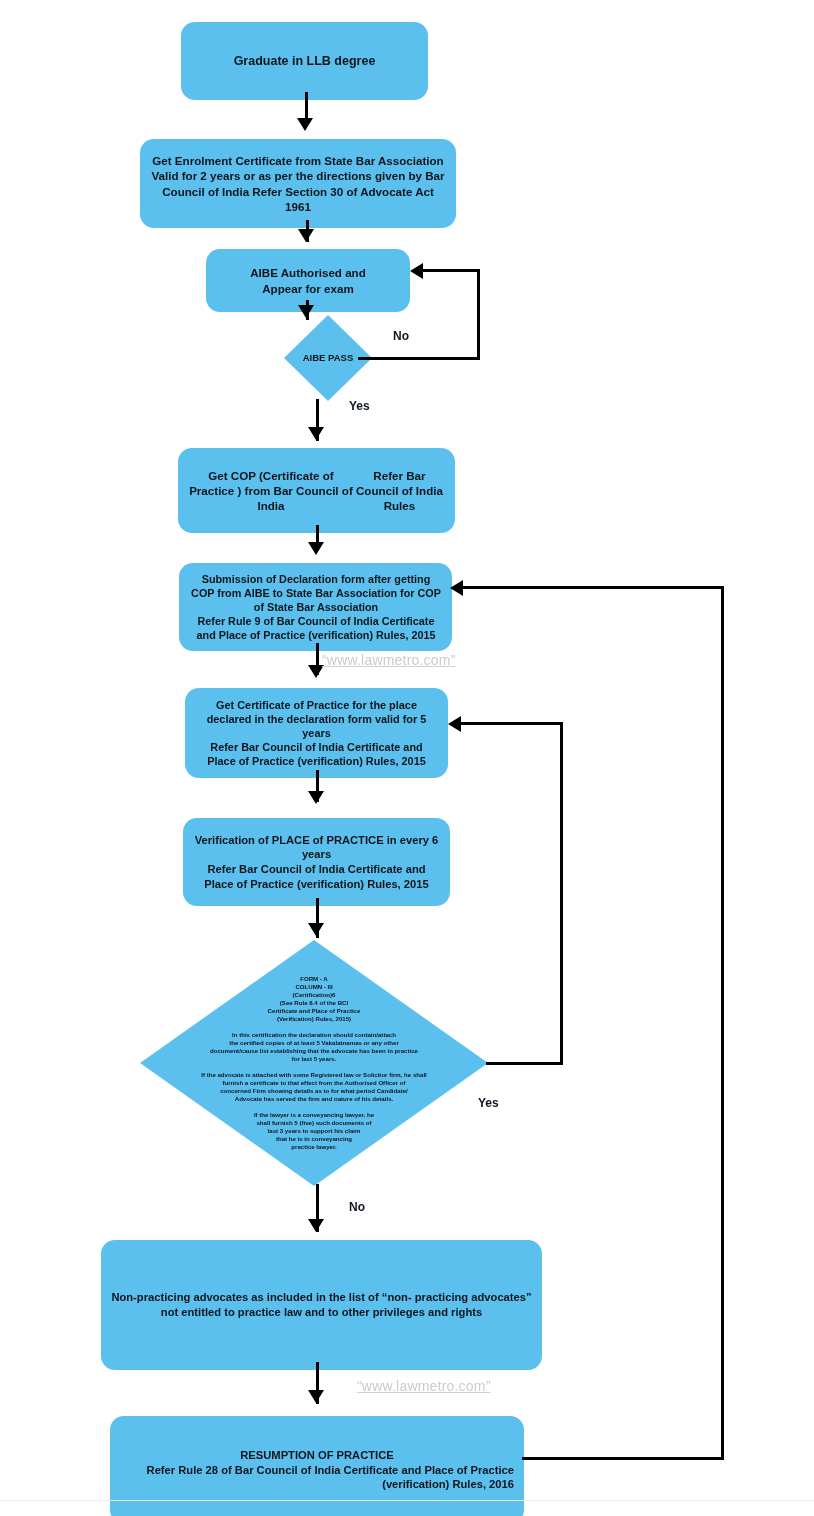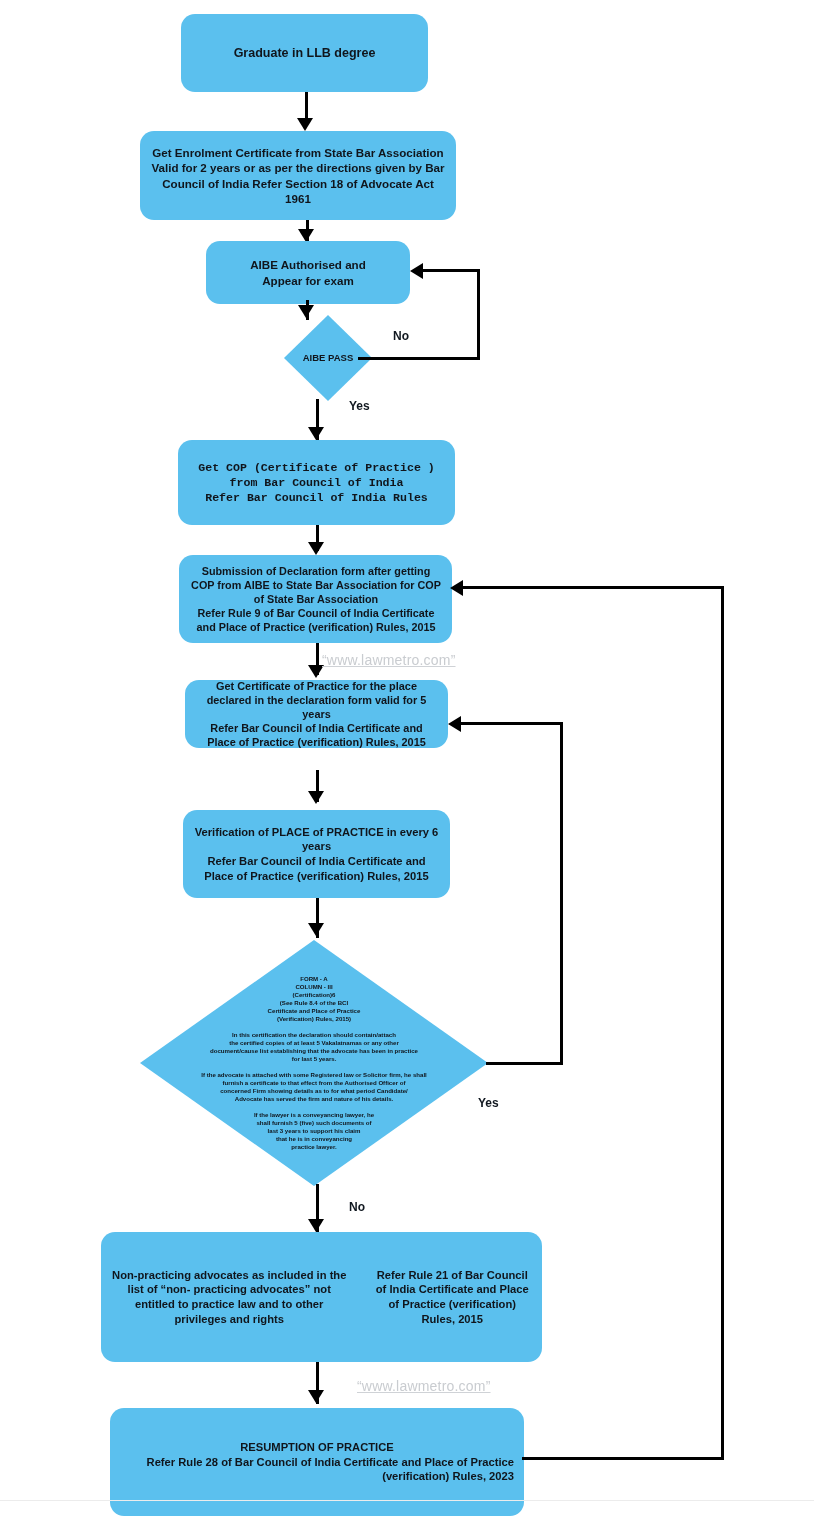--- a/index.html
+++ b/index.html
@@ -22,20 +22,21 @@
     border-radius: 14px;
     display: flex;
     align-items: center;
     justify-content: center;
     text-align: center;
     color: #10151c;
     font-weight: bold;
     line-height: 1.30;
     padding: 6px 10px;
     white-space: pre-line;
+    margin-top: 8px;
   }
   .node.plain { font-weight: bold; }
   .node .n { font-weight: bold; display: block; }
 
   
   .diamond {
     position: absolute;
     display: flex;
     align-items: center;
     justify-content: center;
@@ -107,21 +108,21 @@
 <div id="canvas">
 
   <div class="node plain" style="left:181px; top:14px; width:247px; height:78px; font-size:12.5px;">
     <span>Graduate in LLB degree</span>
   </div>
 
   <div class="vline" style="left:305px; top:92px; height:29px;"></div>
   <div class="arrow-down" style="left:297px; top:118px;"></div>
 
   <div class="node plain" style="left:140px; top:131px; width:316px; height:89px; font-size:11.6px;">
-    <span>Get Enrolment Certificate from State Bar  Association Valid for 2 years or as per the directions given by Bar Council of India Refer Section 18 of Advocate Act 1961</span>
+    <span>Get Enrolment Certificate from State Bar  Association Valid for 2 years or as per the directions given by Bar Council of India Refer Section 30 of Advocate Act 1961</span>
   </div>
 
   <div class="vline" style="left:306px; top:220px; height:22px;"></div>
   <div class="arrow-down" style="left:298px; top:229px;"></div>
 
   <div class="node plain" style="left:206px; top:241px; width:204px; height:63px; font-size:11.6px;">
     <span>AIBE  Authorised and
 Appear for exam</span>
   </div>
 
@@ -136,41 +137,41 @@
   <div class="hline" style="left:358px; top:357px; width:122px;"></div>
   <div class="vline" style="left:477px; top:269px; height:89px;"></div>
   <div class="hline" style="left:422px; top:269px; width:58px;"></div>
   <div class="arrow-left" style="left:410px; top:263px;"></div>
   <div class="edge-label" style="left:393px; top:329px;">No</div>
 
   <div class="vline" style="left:316px; top:399px; height:42px;"></div>
   <div class="arrow-down" style="left:308px; top:427px;"></div>
   <div class="edge-label" style="left:349px; top:399px;">Yes</div>
 
-  <div class="node plain" style="left:178px; top:440px; width:277px; height:85px; font-size:11.6px; flex-direction:column;font-family:Liberation Mono, monospace;">
+  <div class="node plain" style="left:178px; top:440px; width:277px; height:85px; font-size:11.6px; flex-direction:row;">
     <span class="n">Get COP (Certificate of Practice ) from Bar Council of India</span>
     <span class="n">Refer Bar Council of India Rules</span>
   </div>
 
   <div class="vline" style="left:316px; top:525px; height:26px;"></div>
   <div class="arrow-down" style="left:308px; top:542px;"></div>
 
   <div class="node plain" style="left:179px; top:555px; width:273px; height:88px; font-size:10.8px; flex-direction:column;padding-left:11px;">
     <span class="n">Submission of Declaration form after getting COP from AIBE  to State Bar Association  for  COP of State Bar Association</span>
     <span class="n">Refer Rule 9 of Bar Council of India Certificate and Place of Practice (verification) Rules, 2015</span>
   </div>
 
   <div class="vline" style="left:316px; top:643px; height:32px;"></div>
   <div class="arrow-down" style="left:308px; top:665px;"></div>
 
   <div class="watermark" style="left:322px; top:652px;">
     <u>“www.lawmetro.com”</u>
   </div>
 
-  <div class="node plain" style="left:185px; top:680px; width:263px; height:68px; font-size:10.9px; flex-direction:column;">
+  <div class="node plain" style="left:185px; top:680px; width:263px; height:90px; font-size:10.9px; flex-direction:column;">
     <span class="n">Get Certificate of Practice for the place declared in the declaration form valid for 5 years</span>
     <span class="n">Refer Bar Council of India Certificate and Place of Practice (verification) Rules, 2015</span>
   </div>
 
   <div class="vline" style="left:316px; top:770px; height:32px;"></div>
   <div class="arrow-down" style="left:308px; top:791px;"></div>
 
   <div class="node plain" style="left:183px; top:810px; width:267px; height:88px; font-size:11.2px; flex-direction:column;">
     <span class="n">Verification of PLACE of PRACTICE in every 6 years</span>
     <span class="n">Refer Bar Council of India Certificate and Place of Practice (verification) Rules, 2015</span>
@@ -210,33 +211,32 @@
   <div class="hline" style="left:461px; top:722px; width:102px;"></div>
   <div class="arrow-left" style="left:448px; top:716px;"></div>
   <div class="edge-label" style="left:478px; top:1096px;">Yes</div>
 
   <div class="vline" style="left:316px; top:1184px; height:48px;"></div>
   <div class="arrow-down" style="left:308px; top:1219px;"></div>
   <div class="edge-label" style="left:349px; top:1200px;">No</div>
 
   <div class="node plain" style="left:101px; top:1232px; width:441px; height:130px; font-size:11.2px; flex-direction:row; gap:25px;">
     <span class="n">Non-practicing advocates as included in the list of “non- practicing advocates” not entitled to practice law and to other privileges and rights</span>
-    <span class="n">Refer Rule 21 of Bar Council of India Certificate and Place of Practice (verification) Rules, 2015</span>
   </div>
 
   <div class="vline" style="left:316px; top:1362px; height:42px;"></div>
   <div class="arrow-down" style="left:308px; top:1390px;"></div>
 
   <div class="watermark" style="left:357px; top:1378px;">
     <u>“www.lawmetro.com”</u>
   </div>
 
   <div class="node plain" style="left:110px; top:1408px; width:414px; height:108px; font-size:11.2px; flex-direction:column;text-align:right;">
     <span class="n">RESUMPTION OF PRACTICE</span>
-    <span class="n">Refer Rule 28 of Bar Council of India Certificate and Place of Practice (verification) Rules, 2023</span>
+    <span class="n">Refer Rule 28 of Bar Council of India Certificate and Place of Practice (verification) Rules, 2016</span>
   </div>
 
   <div class="hline" style="left:522px; top:1457px; width:202px;"></div>
   <div class="vline" style="left:721px; top:586px; height:873px;"></div>
   <div class="hline" style="left:463px; top:586px; width:261px;"></div>
   <div class="arrow-left" style="left:450px; top:580px;"></div>
 
   <div class="footer-rule" style="top:1500px;"></div>
 
 </div>

